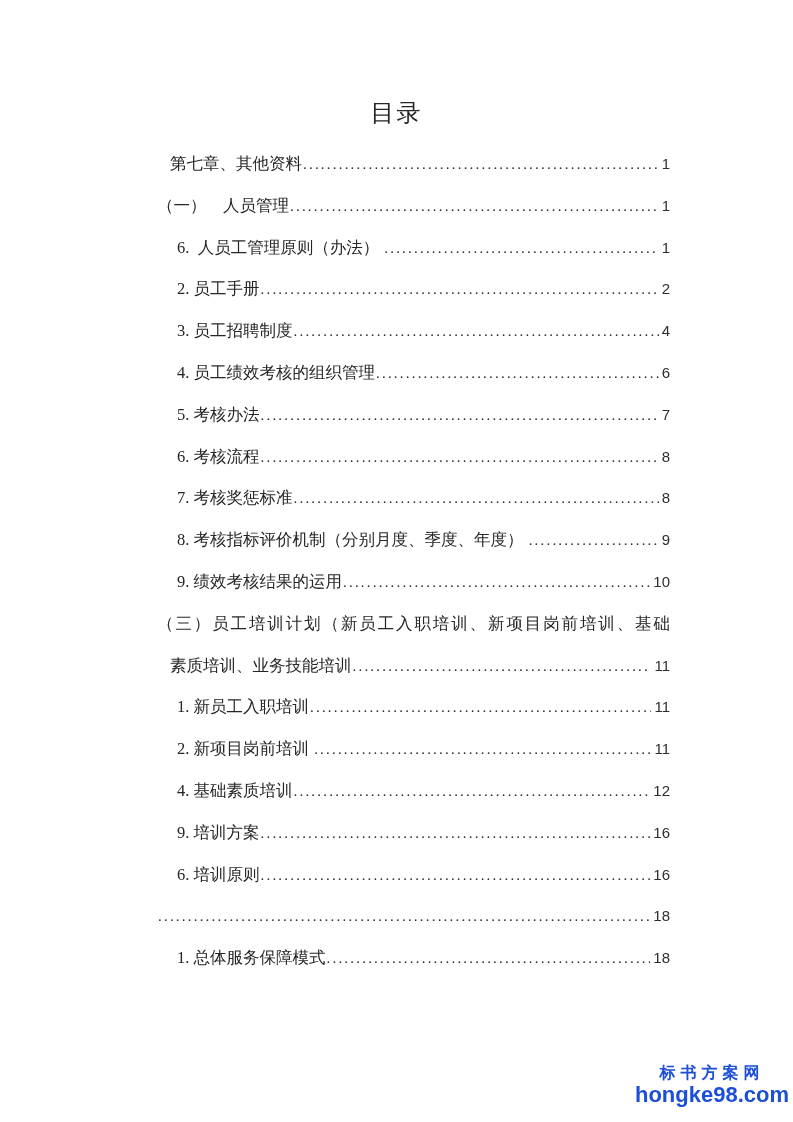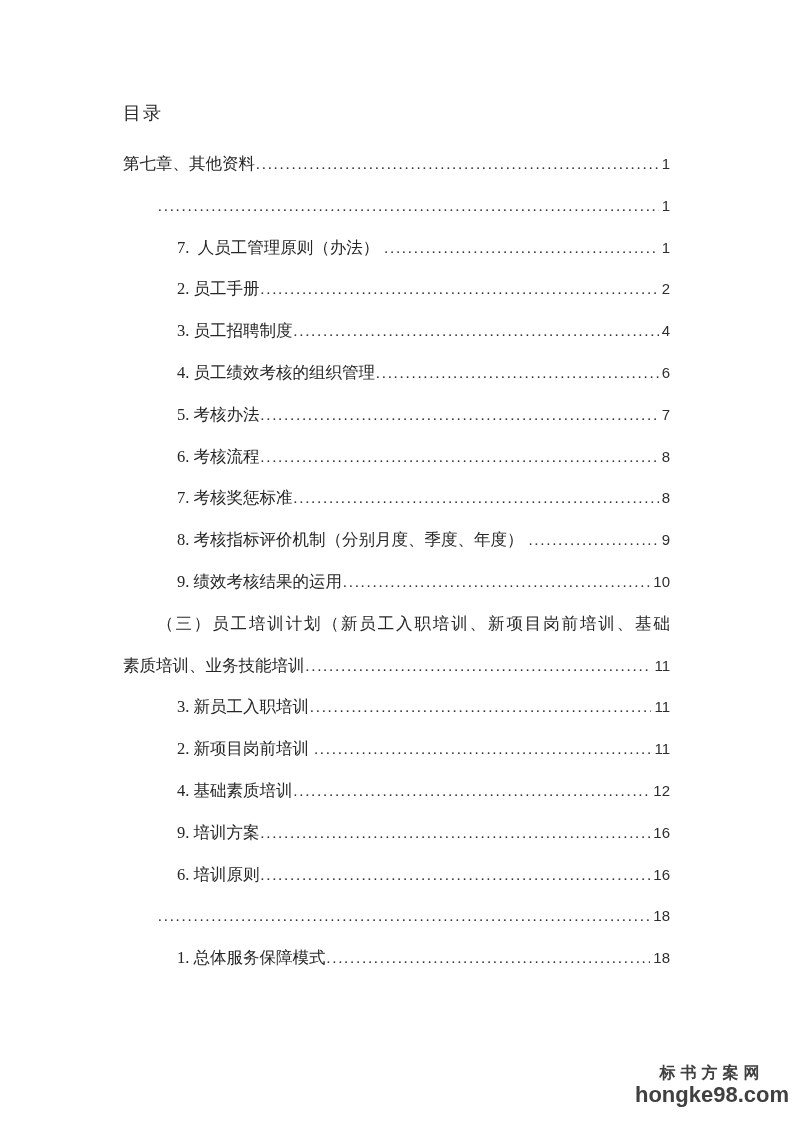--- a/index.html
+++ b/index.html
@@ -12,39 +12,40 @@
     font-family: "Liberation Serif", "DejaVu Serif", serif;
     color: #262626;
   }
   .content {
     position: absolute;
     left: 123px;
     right: 123px;
     top: 100px;
   }
   .doc-title {
-    font-size: 18px;
+    text-align: center;
+    font-size: 24px;
     line-height: 26px;
     letter-spacing: 2px;
     margin: 0 0 17px 0;
     font-weight: normal;
   }
   .row {
     display: flex;
     align-items: baseline;
     height: 41.8px;
     line-height: 41.8px;
     font-size: 16.5px;
   }
   .row.block {
     display: block;
     text-align: justify;
     text-align-last: justify;
   }
-  .lvl1 { padding-left: 0; }
+  .lvl1 { padding-left: 0; margin-left: 47px; }
   .lvl2 { padding-left: 34px; }
   .lvl3 { padding-left: 54px; }
   .t { white-space: pre; }
   .leader {
     flex: 1;
     overflow: hidden;
     white-space: nowrap;
     font-size: 15px;
     letter-spacing: 2.2px;
     margin: 0 3px 0 1px;
@@ -57,21 +58,21 @@
     font-family: "Liberation Sans", "DejaVu Sans", sans-serif;
     font-size: 15px;
     color: #2e2e2e;
     flex: none;
   }
   .watermark {
     position: absolute;
     right: 4px;
     bottom: 16px;
     text-align: center;
-    color: #404040;
+    color: #1d4ed8;
     font-family: "Liberation Sans", "DejaVu Sans", sans-serif;
     font-weight: bold;
   }
   .wm-cn {
     font-size: 16px;
     letter-spacing: 5px;
     line-height: 20px;
     display: block;
   }
   .wm-url {
@@ -89,26 +90,27 @@
 
     <h1 class="doc-title">目录</h1>
 
     <div class="row lvl1">
       <span class="t">第七章、其他资料</span>
       <span class="leader"></span>
       <span class="num">1</span>
     </div>
 
     <div class="row lvl2">
+      <span class="t">（一）　人员管理</span>
       <span class="leader"></span>
       <span class="num">1</span>
     </div>
 
     <div class="row lvl3">
-      <span class="t">7.  人员工管理原则（办法） </span>
+      <span class="t">6.  人员工管理原则（办法） </span>
       <span class="leader"></span>
       <span class="num">1</span>
     </div>
 
     <div class="row lvl3">
       <span class="t">2. 员工手册</span>
       <span class="leader"></span>
       <span class="num">2</span>
     </div>
 
@@ -158,21 +160,21 @@
       <span>（三）员工培训计划（新员工入职培训、新项目岗前培训、基础</span>
     </div>
 
     <div class="row lvl1">
       <span class="t">素质培训、业务技能培训</span>
       <span class="leader"></span>
       <span class="num">11</span>
     </div>
 
     <div class="row lvl3">
-      <span class="t">3. 新员工入职培训</span>
+      <span class="t">1. 新员工入职培训</span>
       <span class="leader"></span>
       <span class="num">11</span>
     </div>
 
     <div class="row lvl3">
       <span class="t">2. 新项目岗前培训 </span>
       <span class="leader"></span>
       <span class="num">11</span>
     </div>
 

